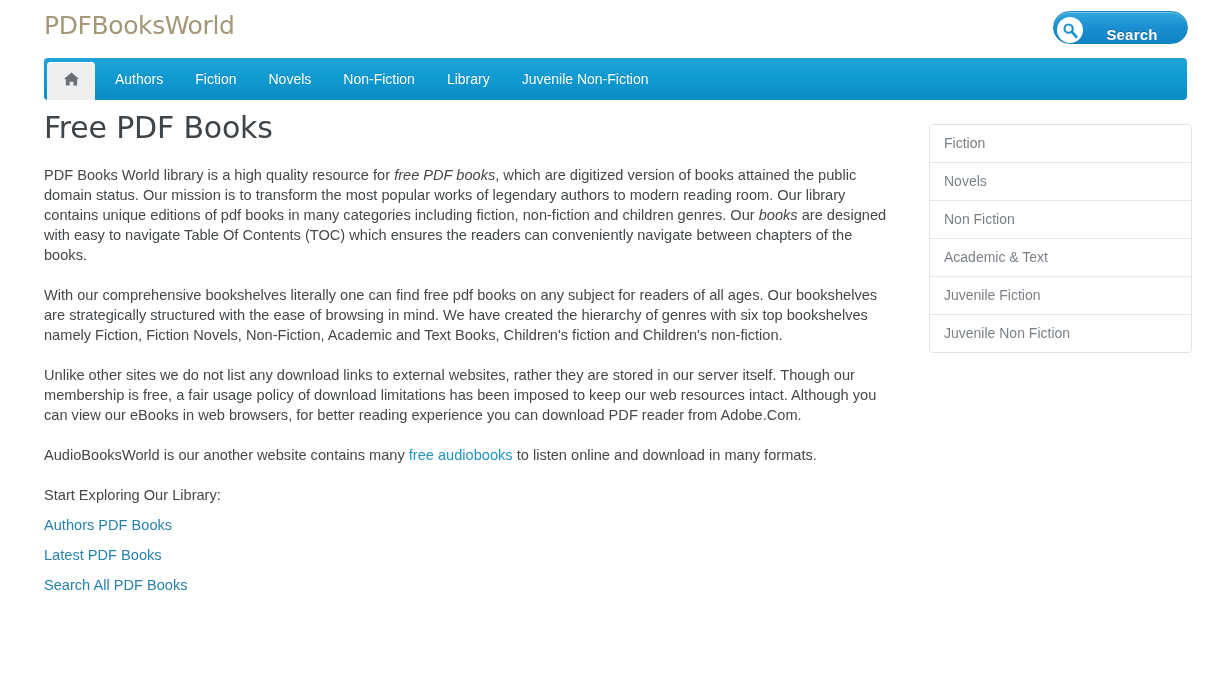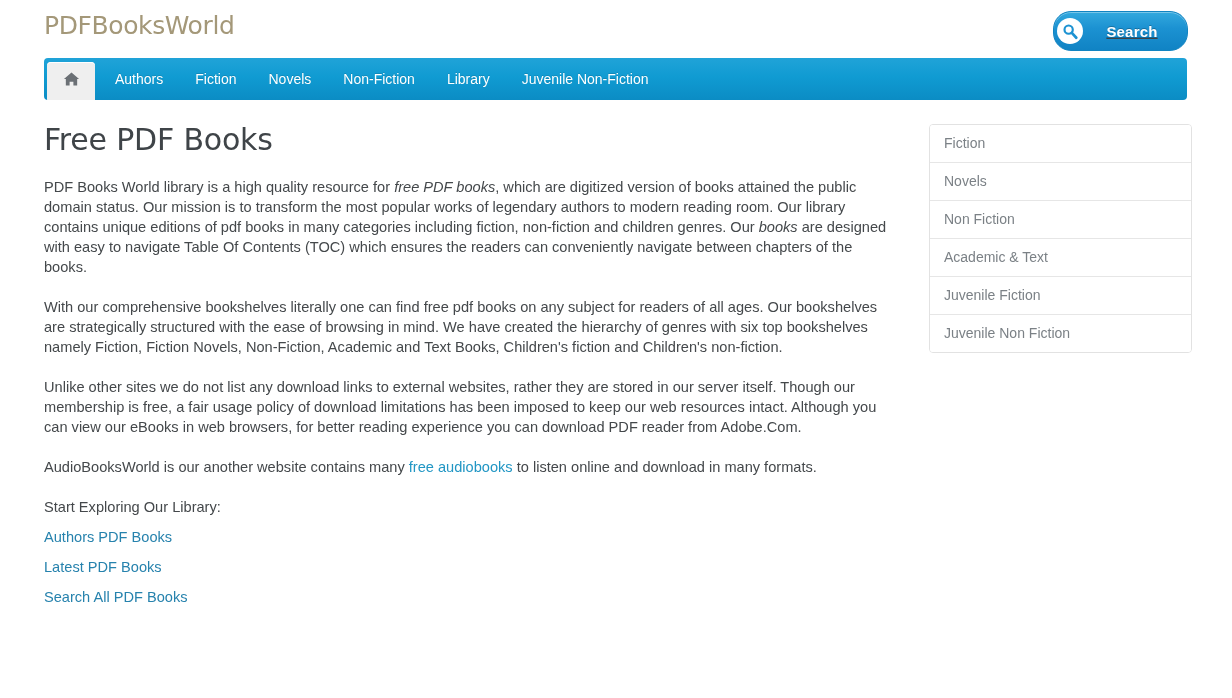--- a/index.html
+++ b/index.html
@@ -32,32 +32,31 @@
     font-size: 25px;
     font-weight: 400;
     letter-spacing: -0.4px;
     color: #a49879;
     white-space: nowrap;
   }
   .search-btn {
     position: absolute;
     right: 44px;
     top: 11px;
-    height: 40px;
+    height: 33px;
     width: 135px;
     border-radius: 18px;
     border: 1px solid #1184c2;
     box-sizing: border-box;
     background: linear-gradient(to bottom, #33a9de 0%, #1c92d2 42%, #1083c4 100%);
     box-shadow: inset 0 1px 0 rgba(255,255,255,0.35);
     display: flex;
-    align-items: center;
+    align-items: flex-end;
     cursor: pointer;
     padding: 0;
-    text-decoration: underline;
   }
   .search-icon-wrap {
     width: 26px;
     height: 26px;
     margin-left: 3px;
     border-radius: 50%;
     background: #ffffff;
     display: flex;
     align-items: center;
     justify-content: center;
@@ -122,21 +121,21 @@
   
   .page {
     display: flex;
     padding: 0 44px;
     box-sizing: border-box;
     align-items: flex-start;
   }
   .main-col {
     width: 850px;
     flex: 0 0 auto;
-    padding-top: 22px;
+    padding-top: 10px;
   }
   .side-col {
     width: 263px;
     flex: 0 0 auto;
     margin-left: 35px;
     padding-top: 24px;
   }
 
   h1.page-title {
     font-family: "DejaVu Sans", sans-serif;

